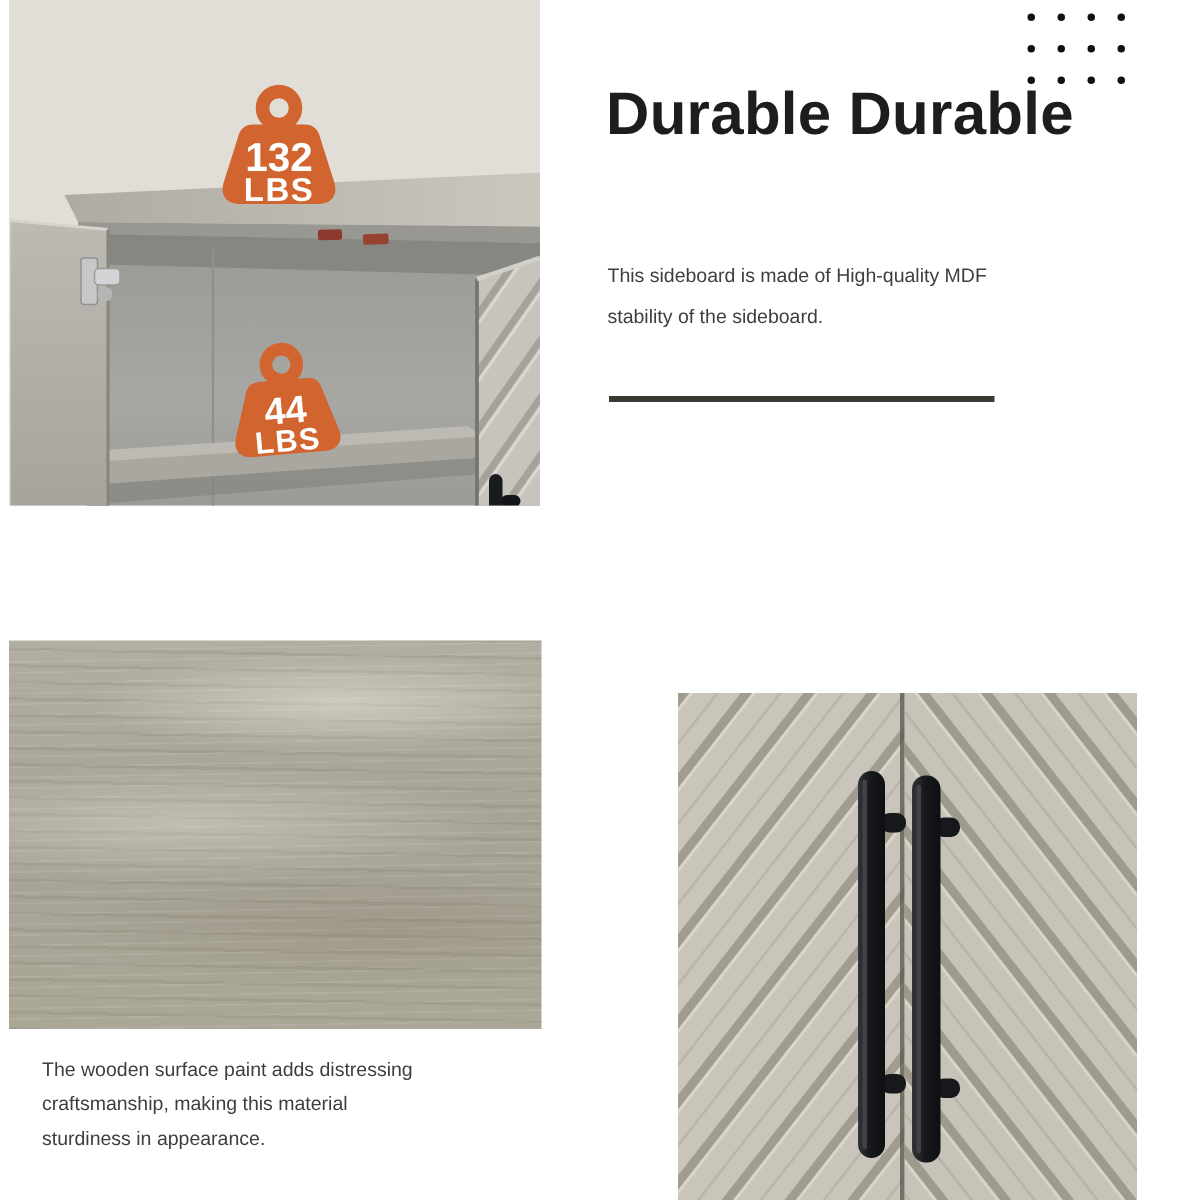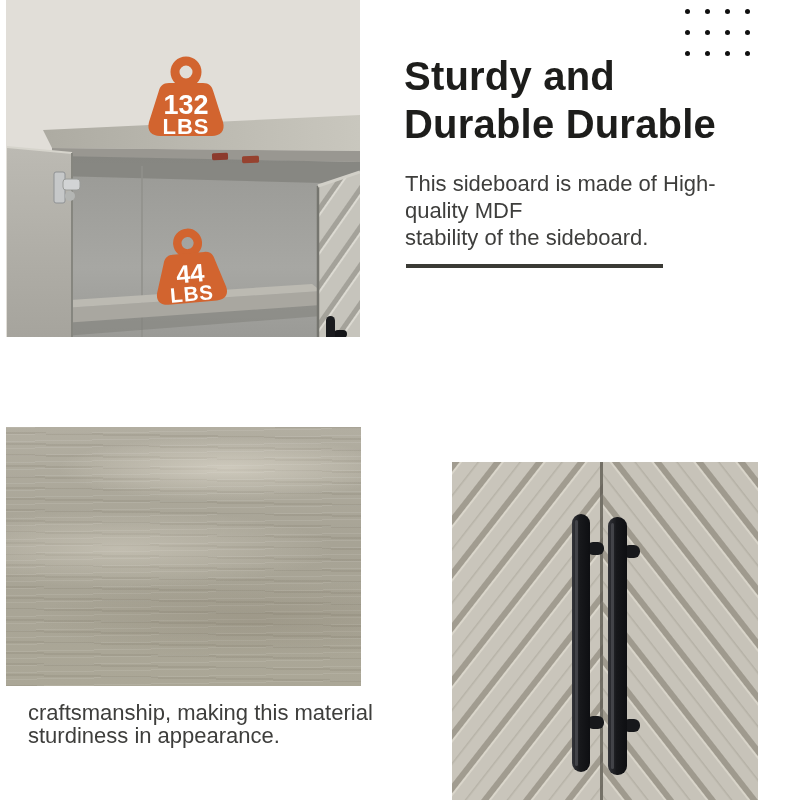--- a/index.html
+++ b/index.html
@@ -21,21 +21,21 @@
 
   
   .dots{position:absolute;left:685px;top:9px;display:grid;
         grid-template-columns:repeat(4,5px);grid-auto-rows:5px;column-gap:15px;row-gap:16px;}
   .dot{width:5px;height:5px;border-radius:50%;background:#101010;}
 
   
   .heading{position:absolute;left:404px;top:52px;margin:0;
            font-size:40px;line-height:48px;font-weight:bold;letter-spacing:.2px;
            color:var(--heading,#1d1d1b);}
-  .body-text{position:absolute;font-size:22px;line-height:26px;color:var(--body,#3e3e3c);}
+  .body-text{position:absolute;font-size:13px;line-height:26px;color:var(--body,#3e3e3c);}
   .material-desc{left:405px;top:170px;width:370px;line-height:27px;}
   .handle-desc{left:460px;top:385px;width:330px;}
   .wood-desc{left:28px;top:701px;width:360px;line-height:23px;}
   .divider{position:absolute;left:406px;top:264px;width:257px;height:4px;
            background:var(--divider,#3a3a35);}
 
   
   .badge{position:absolute;}
   .badge svg{display:block;}
   .badge-top{left:132px;top:56px;width:96px;height:92px;}
@@ -142,21 +142,20 @@
       <span class="dot"></span>
       <span class="dot"></span>
       <span class="dot"></span>
     <span class="dot"></span>
       <span class="dot"></span>
       <span class="dot"></span>
       <span class="dot"></span>
   </div>
 
   <h1 class="heading">
-    <div>Sturdy and</div>
     <div>Durable Durable</div>
   </h1>
 
   <div class="body-text material-desc">
     <div>This sideboard is made of High-quality MDF</div>
     <div>stability of the sideboard.</div>
   </div>
 
   <div class="divider"></div>
 
@@ -198,17 +197,18 @@
         <rect x="171" y="257" width="17" height="13" rx="6" fill="#17181b"></rect>
         <rect x="156" y="55" width="19" height="258" rx="9" fill="url(#barGrad)"></rect>
         <rect x="159" y="61" width="3" height="246" rx="1.5" fill="#4a4b50" opacity="0.8"></rect>
       </g>
     </svg>
   </section>
 
   <section class="photo photo-wood"></section>
 
   <div class="body-text wood-desc">
+    <div>The wooden surface paint adds distressing</div>
     <div>craftsmanship, making this material</div>
     <div>sturdiness in appearance.</div>
   </div>
 
 </div>
 
 </body></html>

